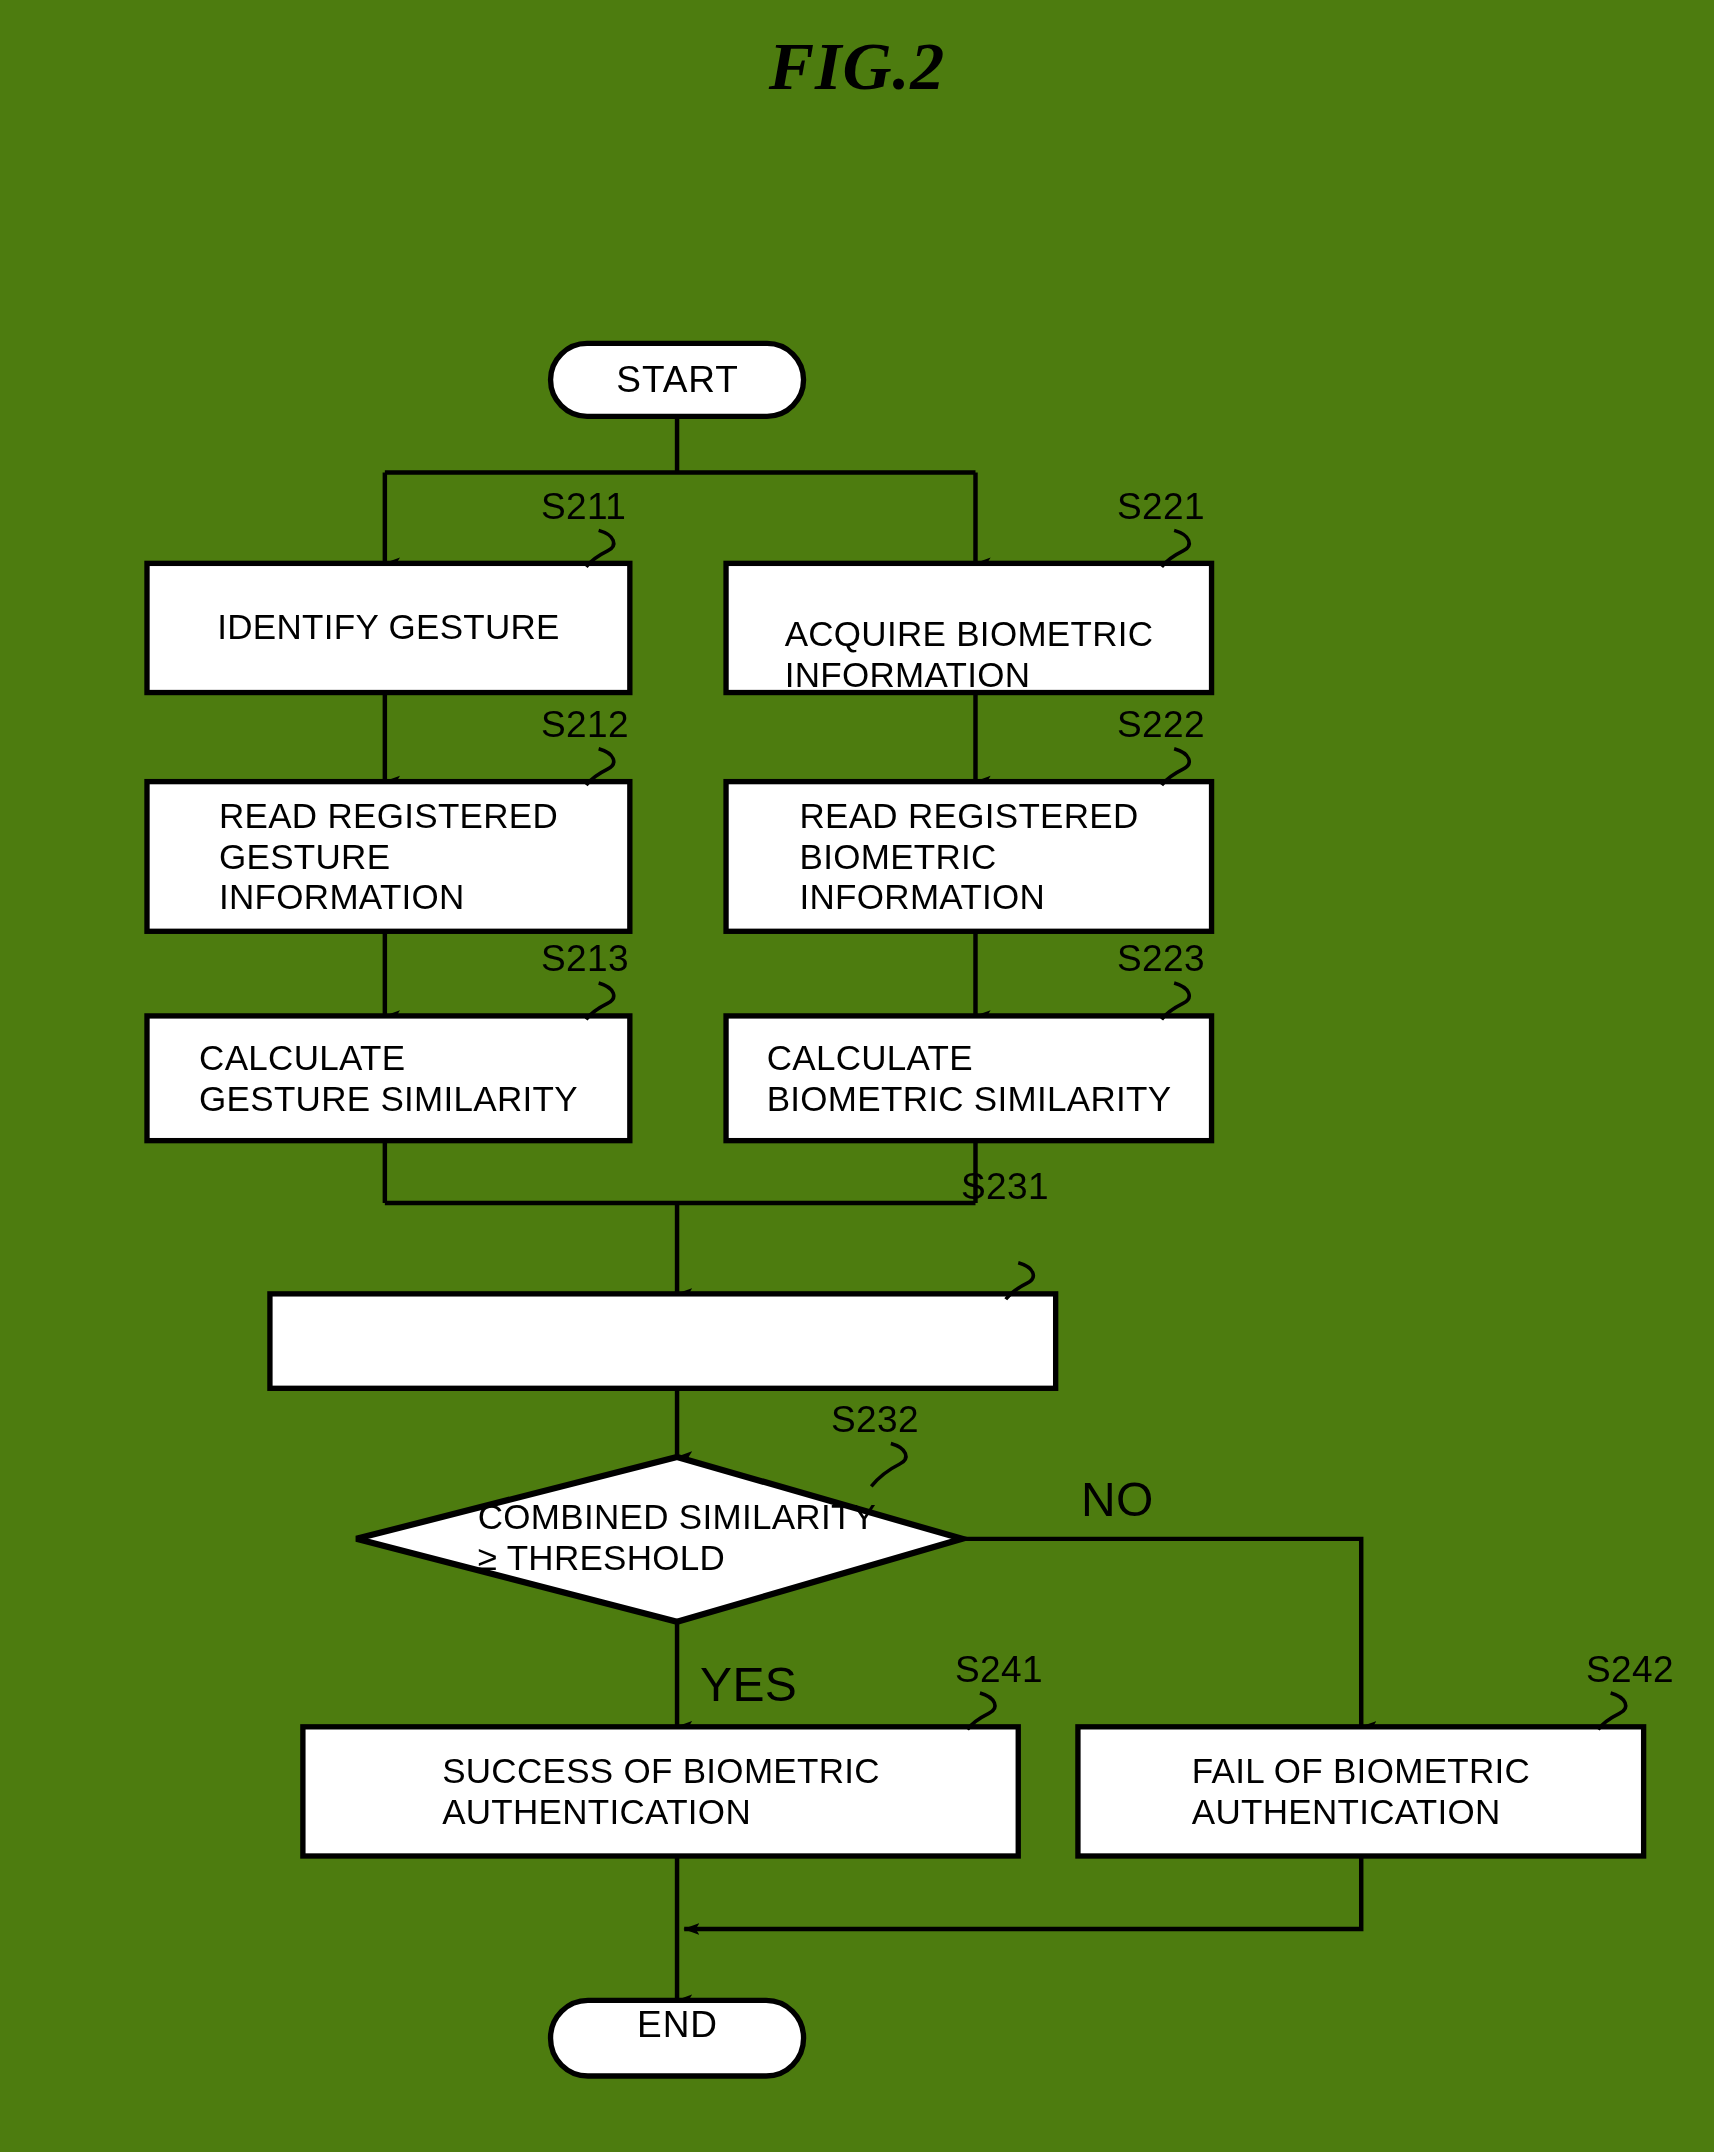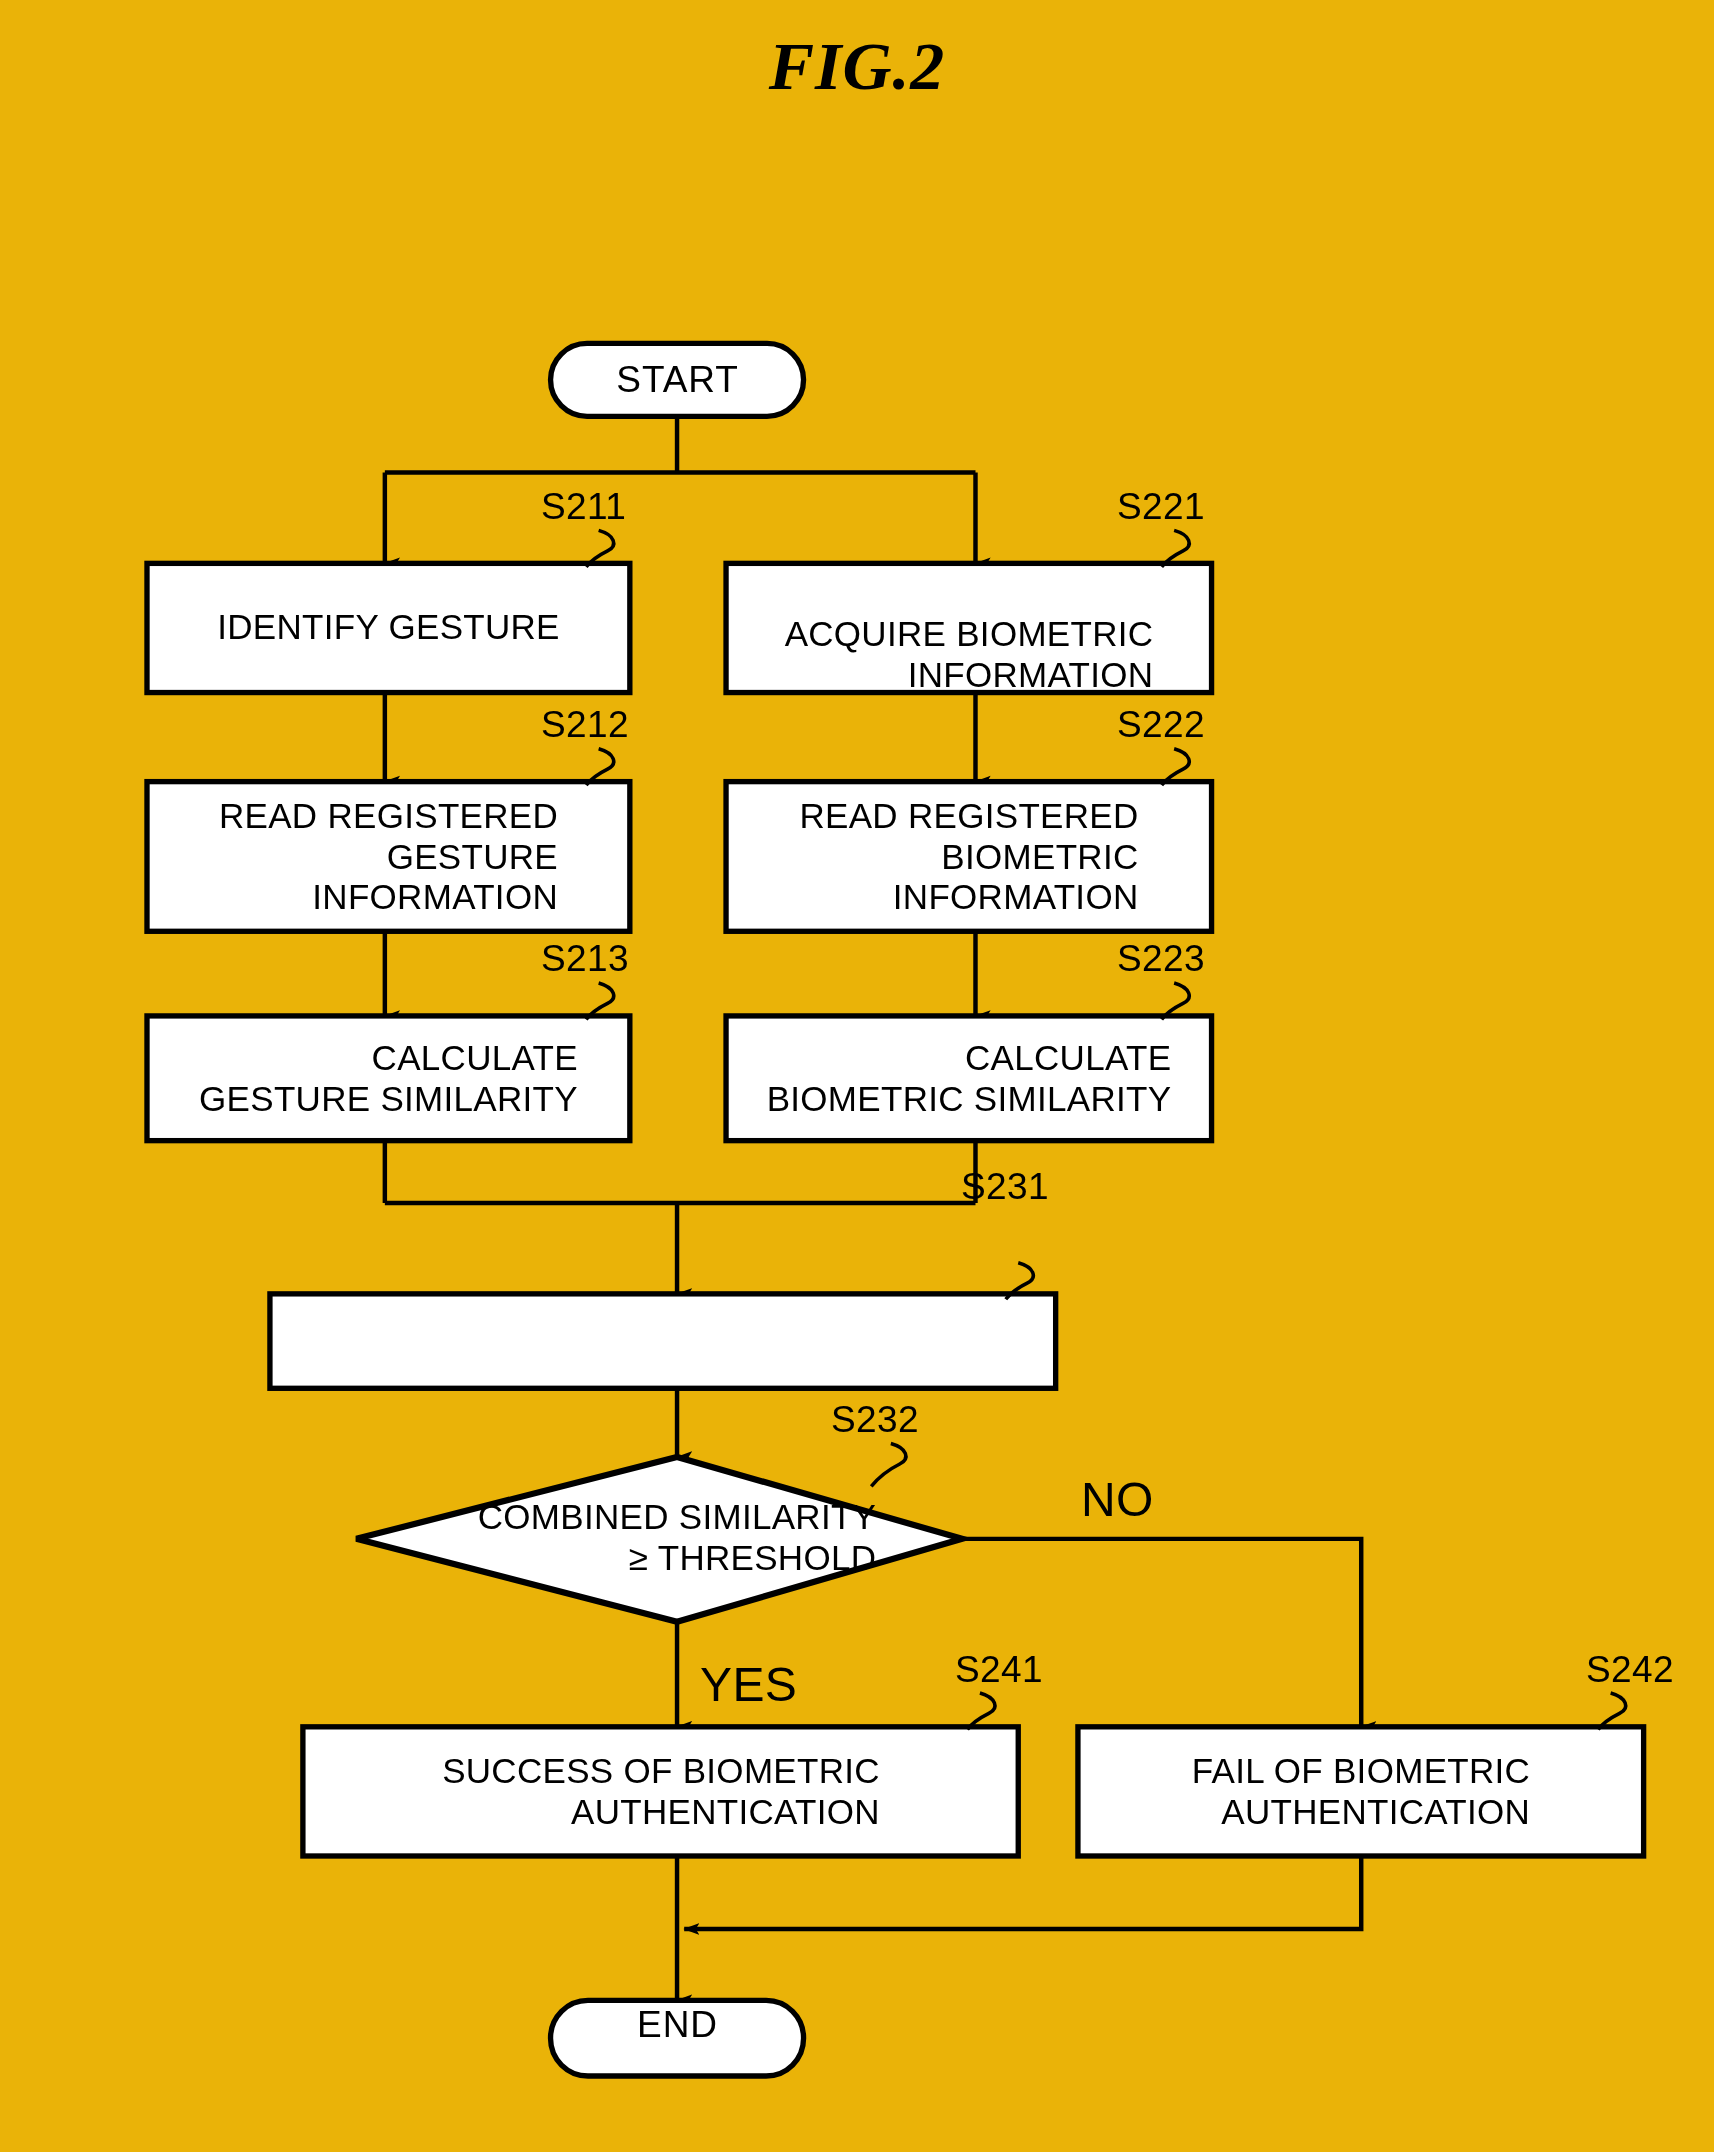--- a/index.html
+++ b/index.html
@@ -5,21 +5,21 @@
 <style>
   html, body {
     margin: 0;
     padding: 0;
     background: #ffffff;
   }
   #page {
     position: relative;
     width: 1714px;
     height: 2153px;
-    background: #eab308;
+    background: #4d7c0f;
     overflow: hidden;
     font-family: "Liberation Sans", sans-serif;
     color: #000000;
   }
   #fig-title {
     position: absolute;
     left: 0;
     top: 27px;
     width: 1714px;
     text-align: center;
@@ -36,21 +36,21 @@
     top: 0;
     width: 1714px;
     height: 2153px;
   }
   
   .node-label {
     position: absolute;
     display: flex;
     align-items: center;
     justify-content: center;
-    text-align: right;
+    text-align: left;
     font-family: "Liberation Sans", sans-serif;
     font-size: 35px;
     line-height: 1.17;
     color: #000;
     letter-spacing: 0.3px;
     white-space: pre-line;
     pointer-events: none;
   }
   .node-label.term { font-size: 37px; letter-spacing: 0.9px; }
   .step-ref {

